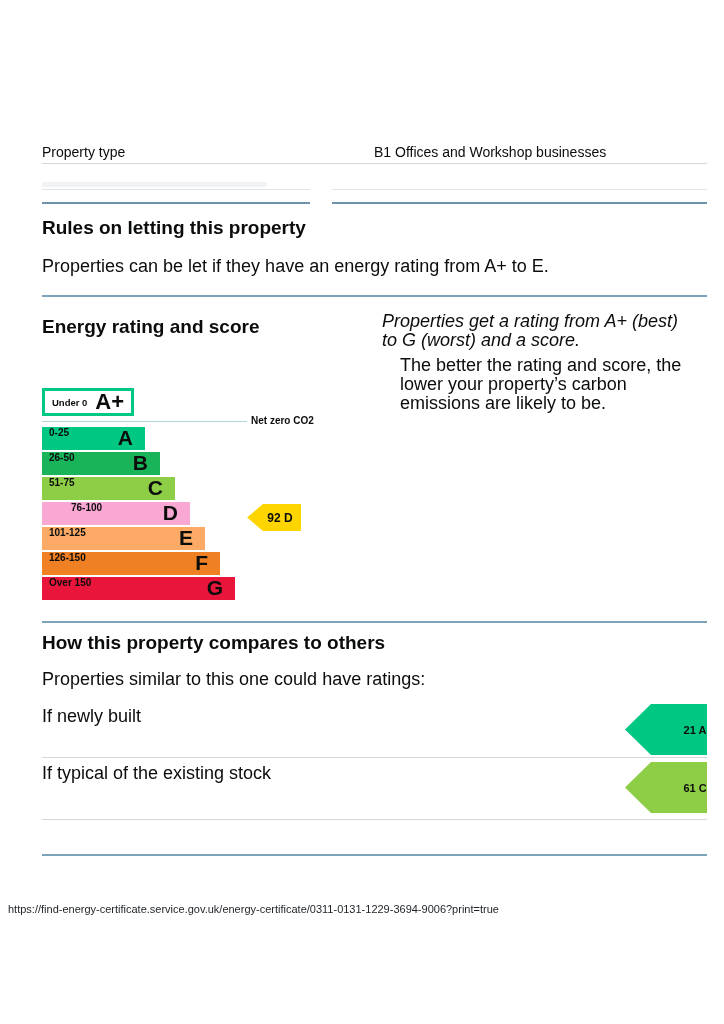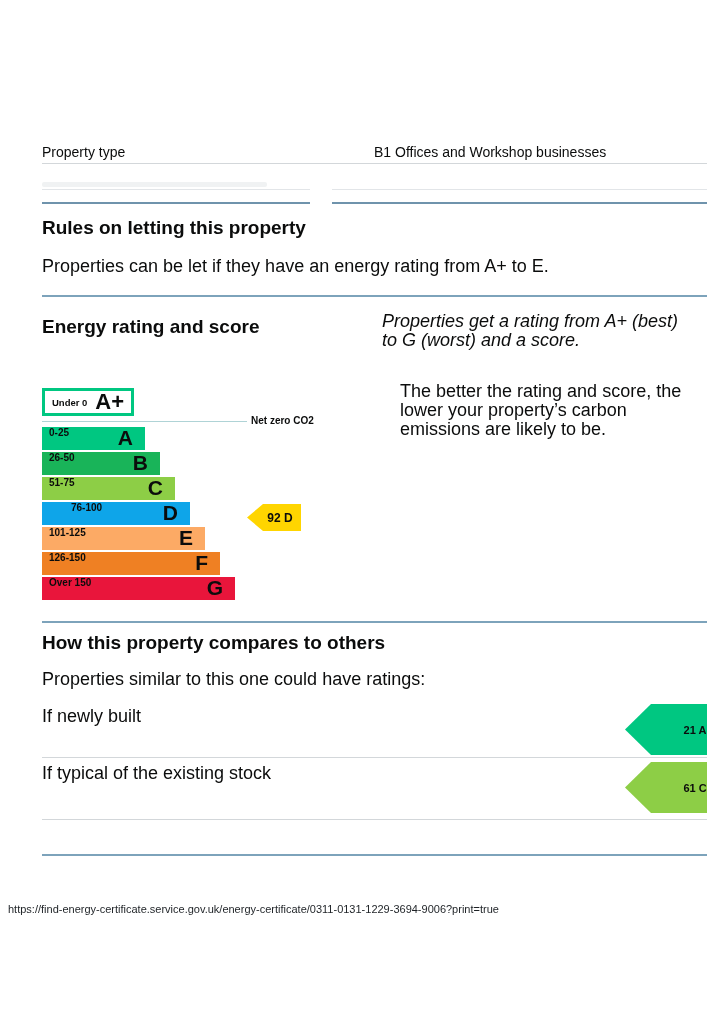--- a/index.html
+++ b/index.html
@@ -69,21 +69,21 @@
   <div class="abs hr-blue-thin" style="left:42px;top:202px;width:268px;"></div>
   <div class="abs hr-blue-thin" style="left:332px;top:202px;width:375px;"></div>
 
   <h2 class="abs" style="left:42px;top:217px;">Rules on letting this property</h2>
   <div class="abs body-text" style="left:42px;top:257px;">Properties can be let if they have an energy rating from A+ to E.</div>
 
   <div class="abs hr-blue" style="left:42px;top:295px;width:665px;"></div>
 
   <h2 class="abs" style="left:42px;top:316px;">Energy rating and score</h2>
   <div class="abs body-text col-right" style="left:382px;top:312px;font-style:italic;">Properties get a rating from A+ (best) to G (worst) and a score.</div>
-  <div class="abs body-text col-right" style="left:400px;top:356px;margin-top:26px;">The better the rating and score, the lower your property’s carbon emissions are likely to be.</div>
+  <div class="abs body-text col-right" style="left:400px;top:356px;">The better the rating and score, the lower your property’s carbon emissions are likely to be.</div>
 
   <div id="epc-chart" class="abs">
     <div id="aplus-box" style="border-color: rgb(0, 199, 129); background: rgb(255, 255, 255);">
       <span class="band-range">Under 0</span>
       <span class="band-letter">A+</span>
     </div>
     <div id="net-zero-line"></div>
     <div id="net-zero-label">Net zero CO2</div>
     <div id="epc-bands">
         <div class="band" style="top: 39px; height: 23px; width: 103px; background: rgb(0, 199, 129);">
@@ -91,21 +91,21 @@
     <span class="band-letter">A</span>
   </div>
         <div class="band" style="top: 64px; height: 23px; width: 118px; background: rgb(25, 180, 89);">
     <span class="band-range">26-50</span>
     <span class="band-letter">B</span>
   </div>
         <div class="band" style="top: 89px; height: 23px; width: 133px; background: rgb(141, 206, 70);">
     <span class="band-range">51-75</span>
     <span class="band-letter">C</span>
   </div>
-        <div class="band" style="top: 114px; height: 23px; width: 148px; background: #0ea5e9; padding-left: 29px;">
+        <div class="band" style="top: 114px; height: 23px; width: 148px; background: #f9a8d4; padding-left: 29px;">
     <span class="band-range">76-100</span>
     <span class="band-letter">D</span>
   </div>
         <div class="band" style="top: 139px; height: 23px; width: 163px; background: rgb(252, 170, 101);">
     <span class="band-range">101-125</span>
     <span class="band-letter">E</span>
   </div>
         <div class="band" style="top: 164px; height: 23px; width: 178px; background: rgb(239, 128, 35);">
     <span class="band-range">126-150</span>
     <span class="band-letter">F</span>

